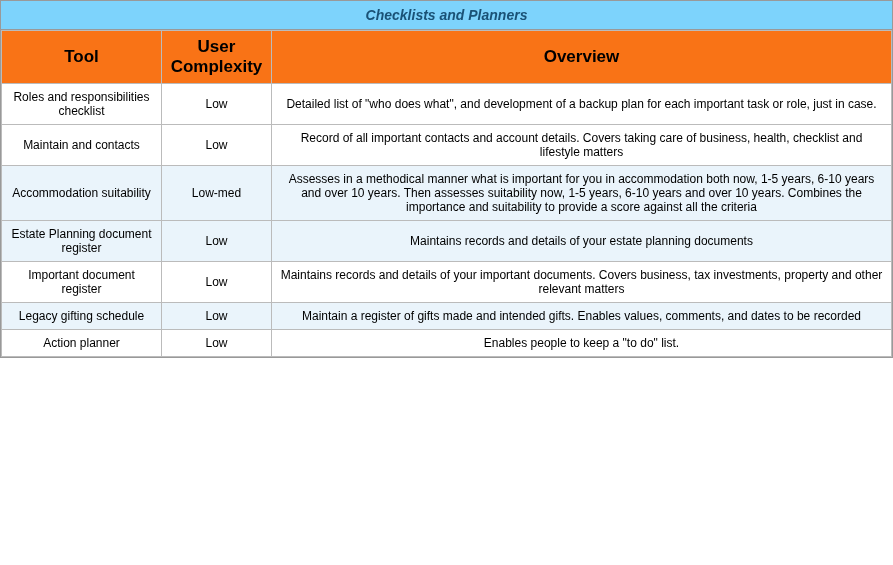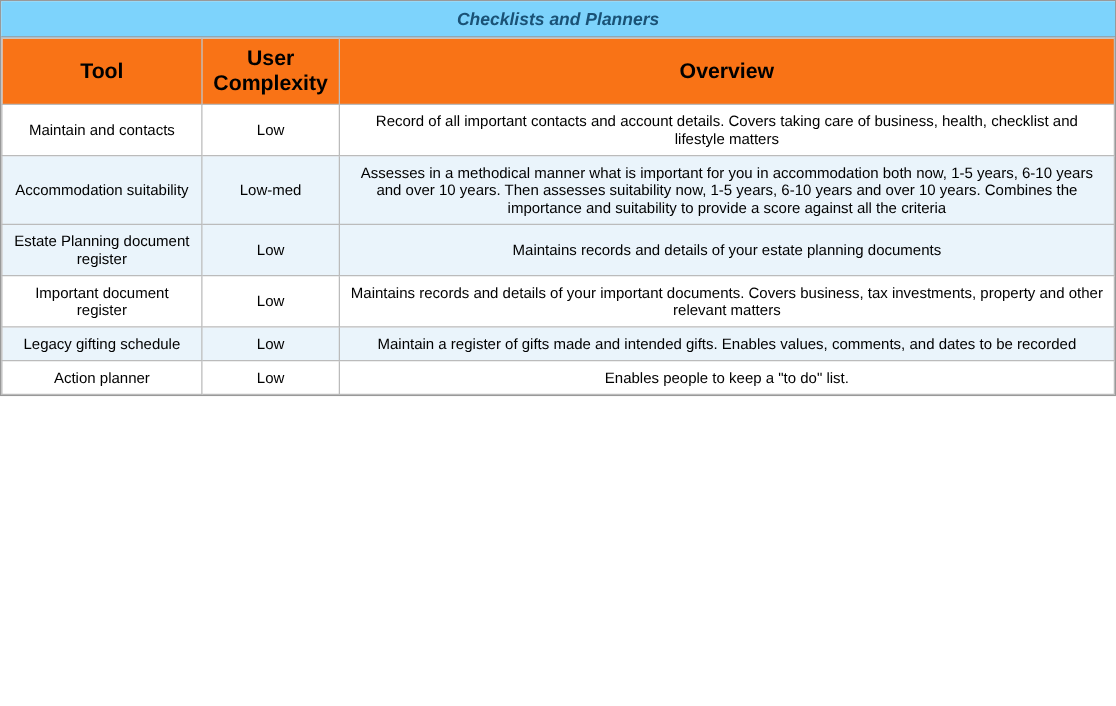--- a/index.html
+++ b/index.html
@@ -70,20 +70,25 @@
   <div class="title-bar">Checklists and Planners</div>
   <table>
     <thead>
       <tr>
         <th>Tool</th>
         <th>User Complexity</th>
         <th>Overview</th>
       </tr>
     </thead>
     <tbody id="table-body">
+    <tr class="white">
+          <td>Roles and responsibilities checklist</td>
+          <td>Low</td>
+          <td>Detailed list of "who does what", and development of a backup plan for each important task or role, just in case.</td>
+        </tr>
         <tr class="white">
           <td>Maintain and contacts</td>
           <td>Low</td>
           <td>Record of all important contacts and account details. Covers taking care of business, health, checklist and lifestyle matters</td>
         </tr>
         <tr class="shaded">
           <td>Accommodation suitability</td>
           <td>Low-med</td>
           <td>Assesses in a methodical manner what is important for you in accommodation both now, 1-5 years, 6-10 years and over 10 years. Then assesses suitability now, 1-5 years, 6-10 years and over 10 years. Combines the importance and suitability to provide a score against all the criteria</td>
         </tr>

